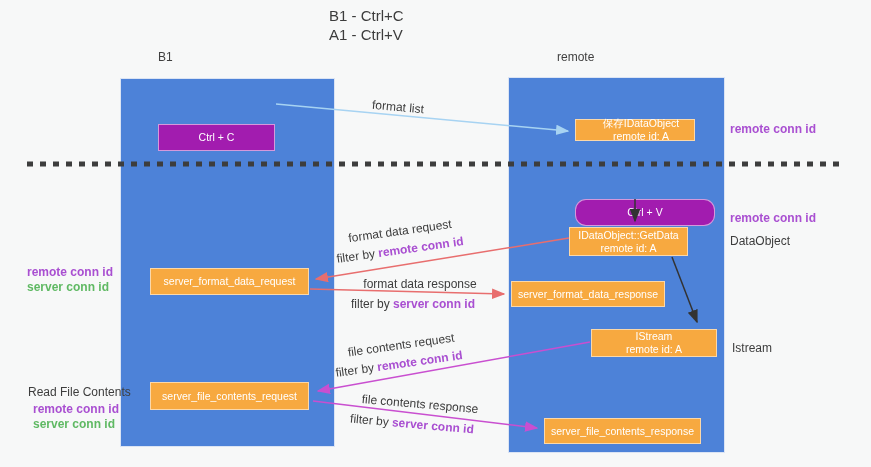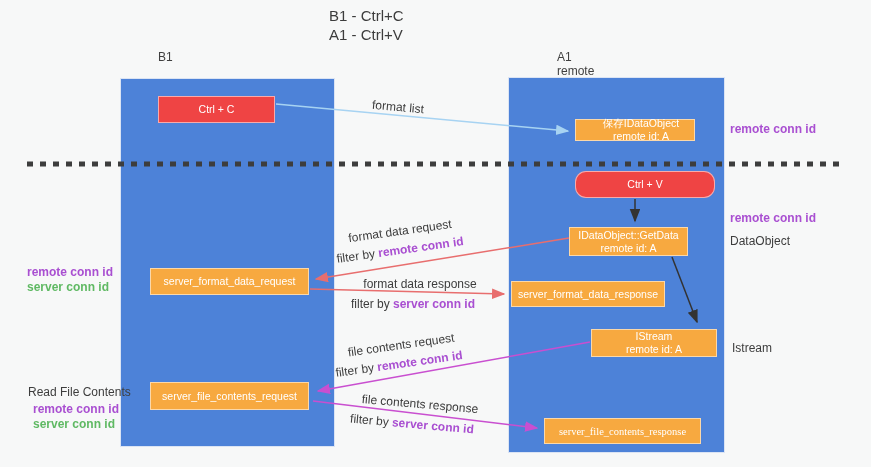--- a/index.html
+++ b/index.html
@@ -34,21 +34,21 @@
   .lane.right{left:508px;top:77px;width:217px;height:376px;}
   .box{
     position:absolute;z-index:3;
     display:flex;flex-direction:column;
     align-items:center;justify-content:center;
     color:#ffffff;font-size:10.5px;line-height:13px;
     white-space:nowrap;text-align:center;
     box-sizing:border-box;
     border:1px solid rgba(255,255,255,0.55);
   }
-  .box.green{background:#ef4444;}
+  .box.green{background:#a21caf;margin-top:28px;}
   .box.orange{background:#f7a940;}
   .side-label{
     position:absolute;z-index:5;
     font-size:12px;line-height:14px;color:#3d3d3d;
     white-space:nowrap;
   }
   .purple{color:#a94fd1;font-weight:bold;}
   .greentx{color:#5fb963;font-weight:bold;}
   .arrow-label{
     position:absolute;z-index:5;
@@ -67,21 +67,20 @@
 
   <div class="title">
     <div>B1 - Ctrl+C</div>
     <div>A1 - Ctrl+V</div>
   </div>
 
   <div class="lane-header" style="left:158px;">
     <div>B1</div>
   </div>
   <div class="lane-header" style="left:557px;">
-    <div>A1</div>
     <div>remote</div>
   </div>
 
   <div class="lane left"></div>
   <div class="lane right"></div>
 
   <div class="box green" style="left:158px;top:96px;width:117px;height:27px;">
     <span>Ctrl + C</span>
   </div>
 
@@ -109,21 +108,21 @@
 
   <div class="box orange" style="left:591px;top:329px;width:126px;height:28px;">
     <span>IStream</span>
     <span>remote id: A</span>
   </div>
 
   <div class="box orange" style="left:150px;top:382px;width:159px;height:28px;">
     <span>server_file_contents_request</span>
   </div>
 
-  <div class="box orange" style="left:544px;top:418px;width:157px;height:26px;font-family:Liberation Serif, serif;">
+  <div class="box orange" style="left:544px;top:418px;width:157px;height:26px;">
     <span>server_file_contents_response</span>
   </div>
 
   <div class="side-label purple" style="left:730px;top:122px;">remote conn id</div>
   <div class="side-label purple" style="left:730px;top:211px;">remote conn id</div>
   <div class="side-label" style="left:730px;top:234px;">DataObject</div>
   <div class="side-label" style="left:732px;top:341px;">Istream</div>
   <div class="side-label" style="left:733px;top:423px;margin-top:44px;">Write File Contents</div>
 
   <div class="side-label purple" style="left:27px;top:265px;">remote conn id</div>

